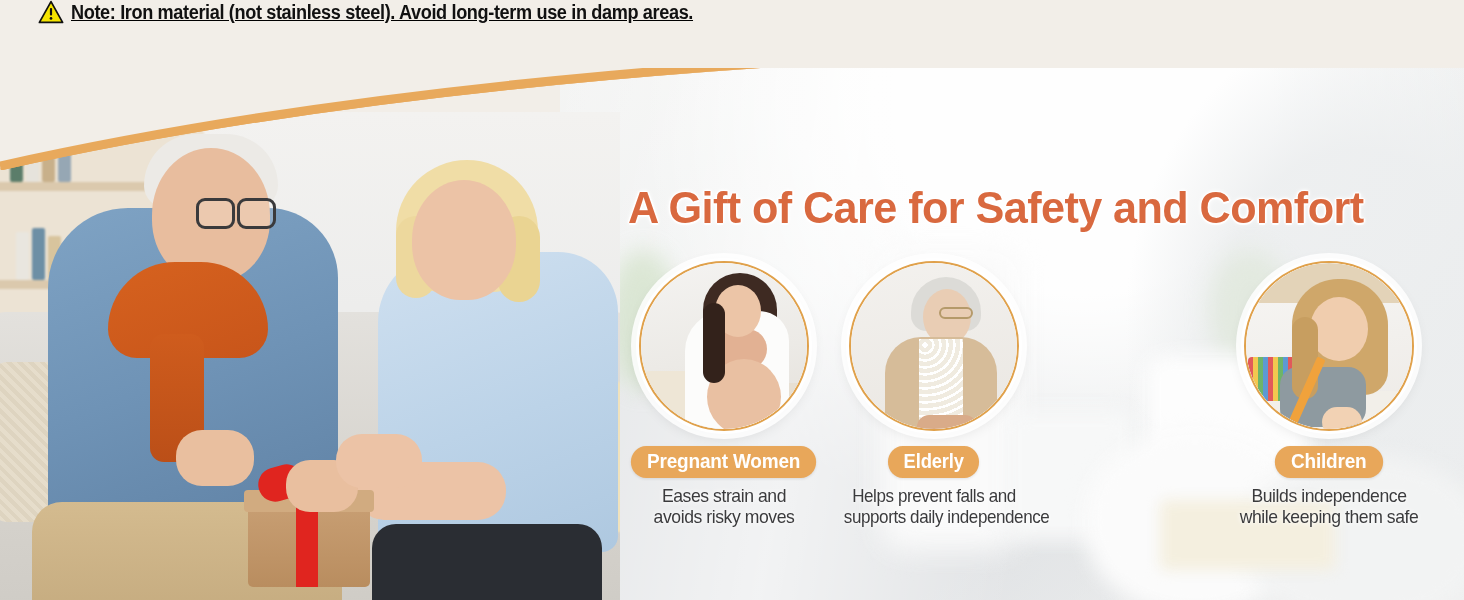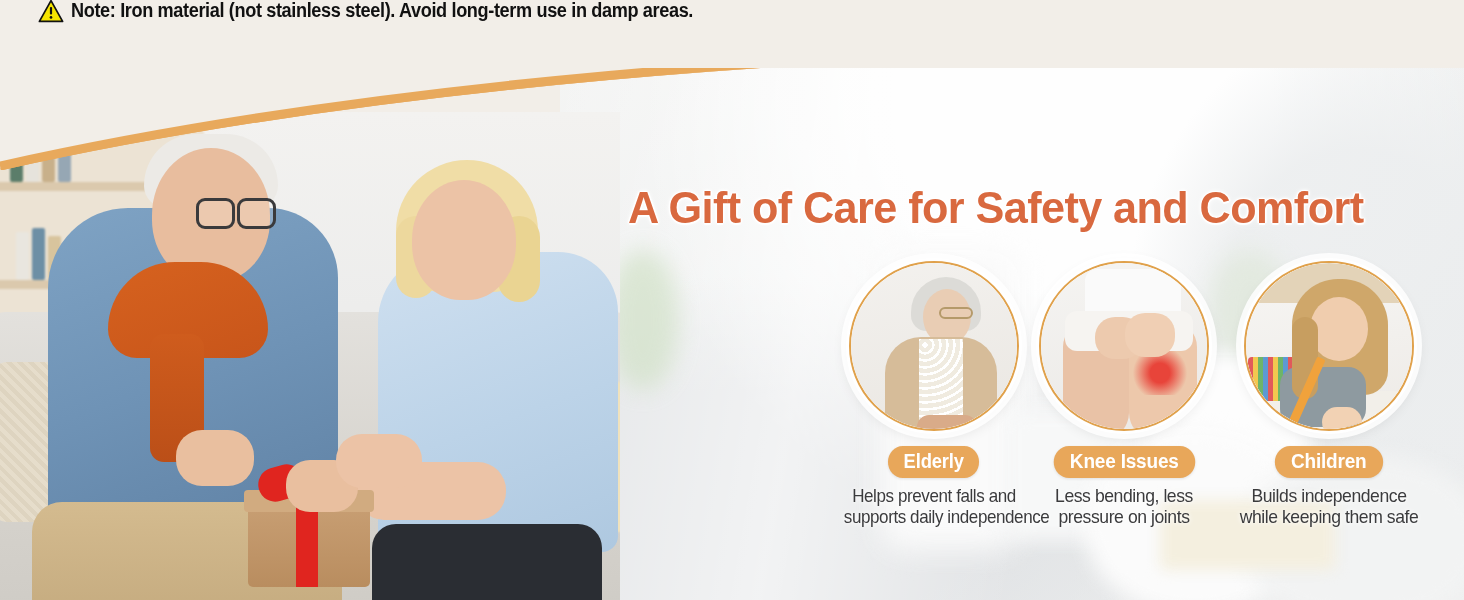--- a/index.html
+++ b/index.html
@@ -10,21 +10,21 @@
     position:relative;
   }
   #banner { position:relative; width:1464px; height:600px; overflow:hidden; background:#F2EEE8; }
 
   
   .note-bar{
     position:absolute; left:0; top:0; width:1464px; height:68px;
     background:#F2EEE8; z-index:30;
     display:flex; align-items:flex-start; padding:0 0 0 38px;
   }
-  .note-row{ display:flex; align-items:flex-start; gap:7px; height:26px; margin-top:-1px; }
+  .note-row{ display:flex; align-items:center; gap:7px; height:26px; margin-top:-1px;text-decoration:underline; }
   .warn-icon{ width:26px; height:24px; flex:0 0 auto; display:block; }
   .note-text{
     font-size:19.5px; font-weight:700; color:#111; letter-spacing:-0.4px;
     white-space:nowrap; font-family:"Liberation Sans", sans-serif;
     transform:scaleX(0.93); transform-origin:left center;
   }
 
   
   .stage{ position:absolute; left:0; top:0; width:1464px; height:600px; z-index:5; }
 
@@ -326,20 +326,41 @@
     <path d="M0,128 C420,34 980,-2 1464,10 L1464,130 L0,130 Z" fill="#F2EEE8" opacity="0"></path>
     <path d="M0,126 C420,32 980,-4 1464,8" fill="none" stroke="#E8A95C" stroke-width="9"></path>
     <path d="M-10,130 C420,36 980,0 1474,12 L1474,-20 L-10,-20 Z" fill="#F2EEE8"></path>
     <path d="M0,126 C420,32 980,-4 1464,8" fill="none" stroke="#E8A95C" stroke-width="9"></path>
   </svg>
 
   <div class="headline">A Gift of Care for Safety and Comfort</div>
 
   <div class="cards">
 
+    <div class="card card-c1">
+      <div class="circle-wrap">
+        <div class="circle-ring">
+          <div class="circle-img ci1">
+            <div class="sofa"></div>
+              <div class="pillow"></div>
+            <div class="hair"></div>
+              <div class="body"></div>
+              <div class="chest"></div>
+            <div class="belly"></div>
+              <div class="head"></div>
+              <div class="hair2"></div>
+          </div>
+        </div>
+      </div>
+      <div class="pill">Pregnant Women</div>
+      <div class="desc">
+        <span>Eases strain and</span>
+        <span>avoids risky moves</span>
+      </div>
+    </div>
 
     <div class="card card-c2">
       <div class="circle-wrap">
         <div class="circle-ring">
           <div class="circle-img ci2">
             <div class="hair"></div>
               <div class="head"></div>
               <div class="glass"></div>
             <div class="cardi"></div>
               <div class="blouse"></div>
@@ -347,40 +368,20 @@
           </div>
         </div>
       </div>
       <div class="pill">Elderly</div>
       <div class="desc">
         <span>Helps prevent falls and</span>
         <span>supports daily independence</span>
       </div>
     </div>
 
-    <div class="card card-c3">
-      <div class="circle-wrap">
-        <div class="circle-ring">
-          <div class="circle-img ci3">
-            <div class="shirt"></div>
-              <div class="thigh1"></div>
-              <div class="thigh2"></div>
-            <div class="shorts"></div>
-              <div class="pain"></div>
-            <div class="hand1"></div>
-              <div class="hand2"></div>
-          </div>
-        </div>
-      </div>
-      <div class="pill">Knee Issues</div>
-      <div class="desc">
-        <span>Less bending, less</span>
-        <span>pressure on joints</span>
-      </div>
-    </div>
 
     <div class="card card-c4">
       <div class="circle-wrap">
         <div class="circle-ring">
           <div class="circle-img ci4">
             <div class="shelf"></div>
               <div class="desk"></div>
             <div class="pencils"></div>
             <div class="hair"></div>
               <div class="dress"></div>

